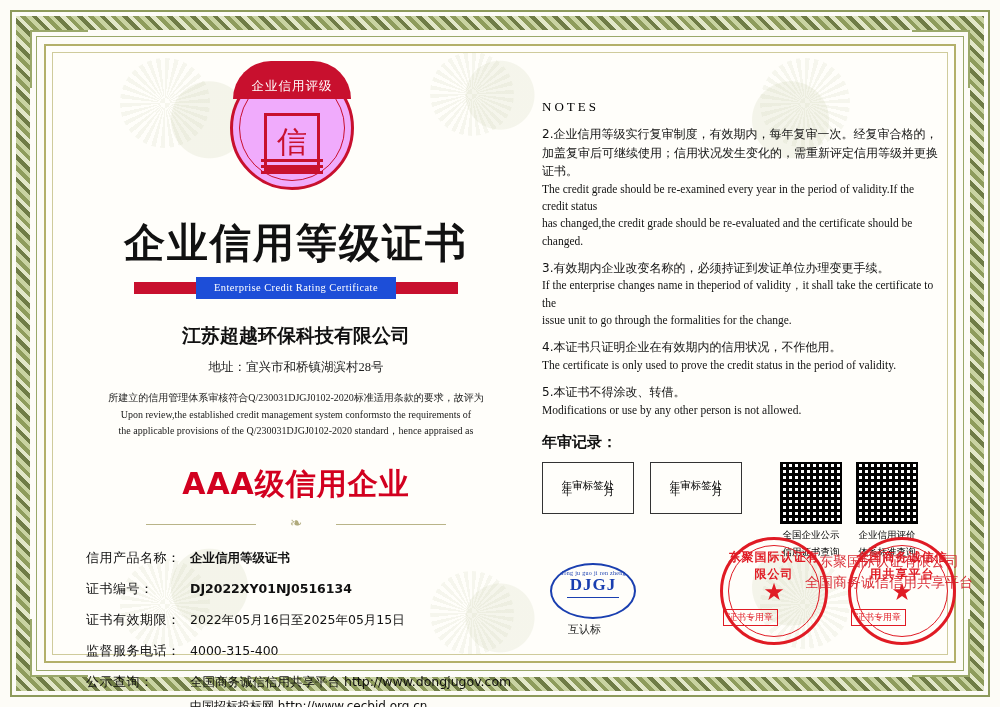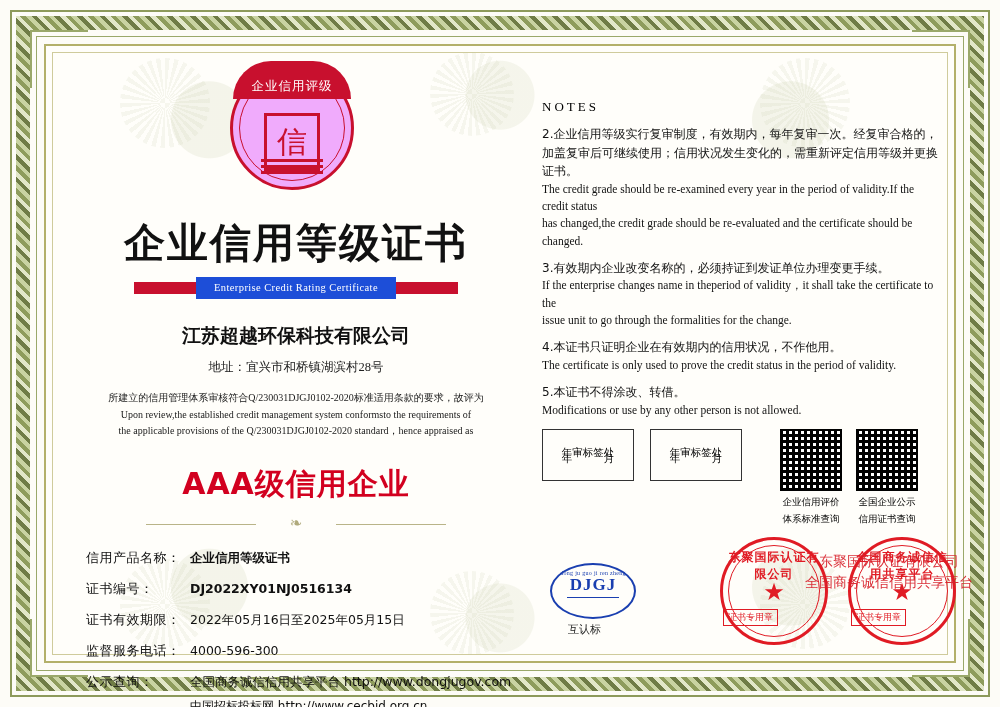--- a/index.html
+++ b/index.html
@@ -323,21 +323,21 @@
         <div class="row">
           <div class="k">证书编号：</div>
           <div class="v bold">DJ2022XY01NJ0516134</div>
         </div>
         <div class="row">
           <div class="k">证书有效期限：</div>
           <div class="v">2022年05月16日至2025年05月15日</div>
         </div>
         <div class="row">
           <div class="k">监督服务电话：</div>
-          <div class="v">4000-596-300</div>
+          <div class="v">4000-315-400</div>
         </div>
         <div class="row">
           <div class="k">公示查询：</div>
           <div class="v">全国商务诚信信用共享平台  http://www.dongjugov.com</div>
         </div>
         <div class="sub">中国招标投标网  http://www.cecbid.org.cn</div>
       </div>
     </div>
 
     <div class="right">
@@ -360,41 +360,42 @@
       <div class="note">
         <div class="cn">4.本证书只证明企业在有效期内的信用状况，不作他用。</div>
         <div class="en">The certificate is only used to prove the credit status in the period of validity.</div>
       </div>
 
       <div class="note">
         <div class="cn">5.本证书不得涂改、转借。</div>
         <div class="en">Modifications or use by any other person is not allowed.</div>
       </div>
 
+      <div class="annual-title">年审记录：</div>
 
       <div class="annual-row">
         <div class="box">
           <div class="t">年审标签处</div>
           <div class="b">年    月</div>
         </div>
         <div class="box">
           <div class="t">年审标签处</div>
           <div class="b">年    月</div>
         </div>
 
         <div class="qr-wrap">
           <div class="qr-col">
             <div class="qr"></div>
-            <div class="qr-cap">企业信用评价</div>
-            <div class="qr-cap">体系标准查询</div>
+            <div class="qr-cap">全国企业公示</div>
+            <div class="qr-cap">信用证书查询</div>
           </div>
           <div class="qr-col">
             <div class="qr"></div>
-            <div class="qr-cap">全国企业公示</div>
-            <div class="qr-cap">信用证书查询</div>
+            <div class="qr-cap">企业信用评价</div>
+            <div class="qr-cap">体系标准查询</div>
           </div>
         </div>
       </div>
 
       <div class="stamps">
 
         <div class="stamp-blue">
           <div class="sm">dong ju guo ji ren zheng</div>
           <div class="bg">DJGJ</div>
           <div class="ln"></div>

